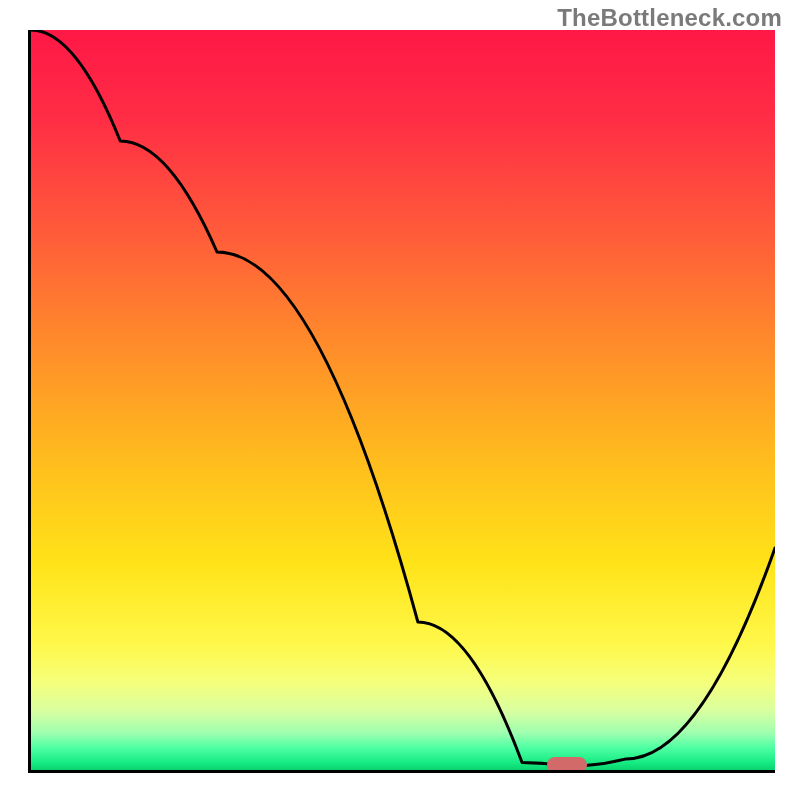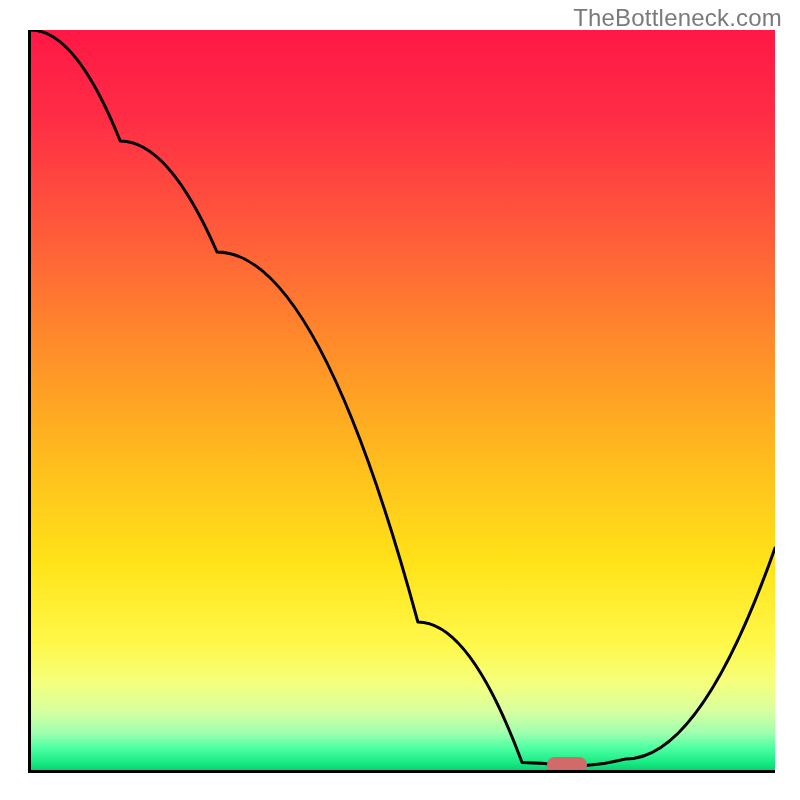--- a/index.html
+++ b/index.html
@@ -13,21 +13,21 @@
   .stage {
     position: relative;
     width: 800px;
     height: 800px;
   }
   .watermark {
     position: absolute;
     top: 4px;
     right: 18px;
     font-size: 24px;
-    font-weight: 400;
+    font-weight: 700;
     color: #7a7a7a;
     letter-spacing: 0.2px;
   }
   .plot {
     position: absolute;
     left: 28px;
     top: 30px;
     width: 744px;
     height: 740px;
     border-left: 3px solid #000;

